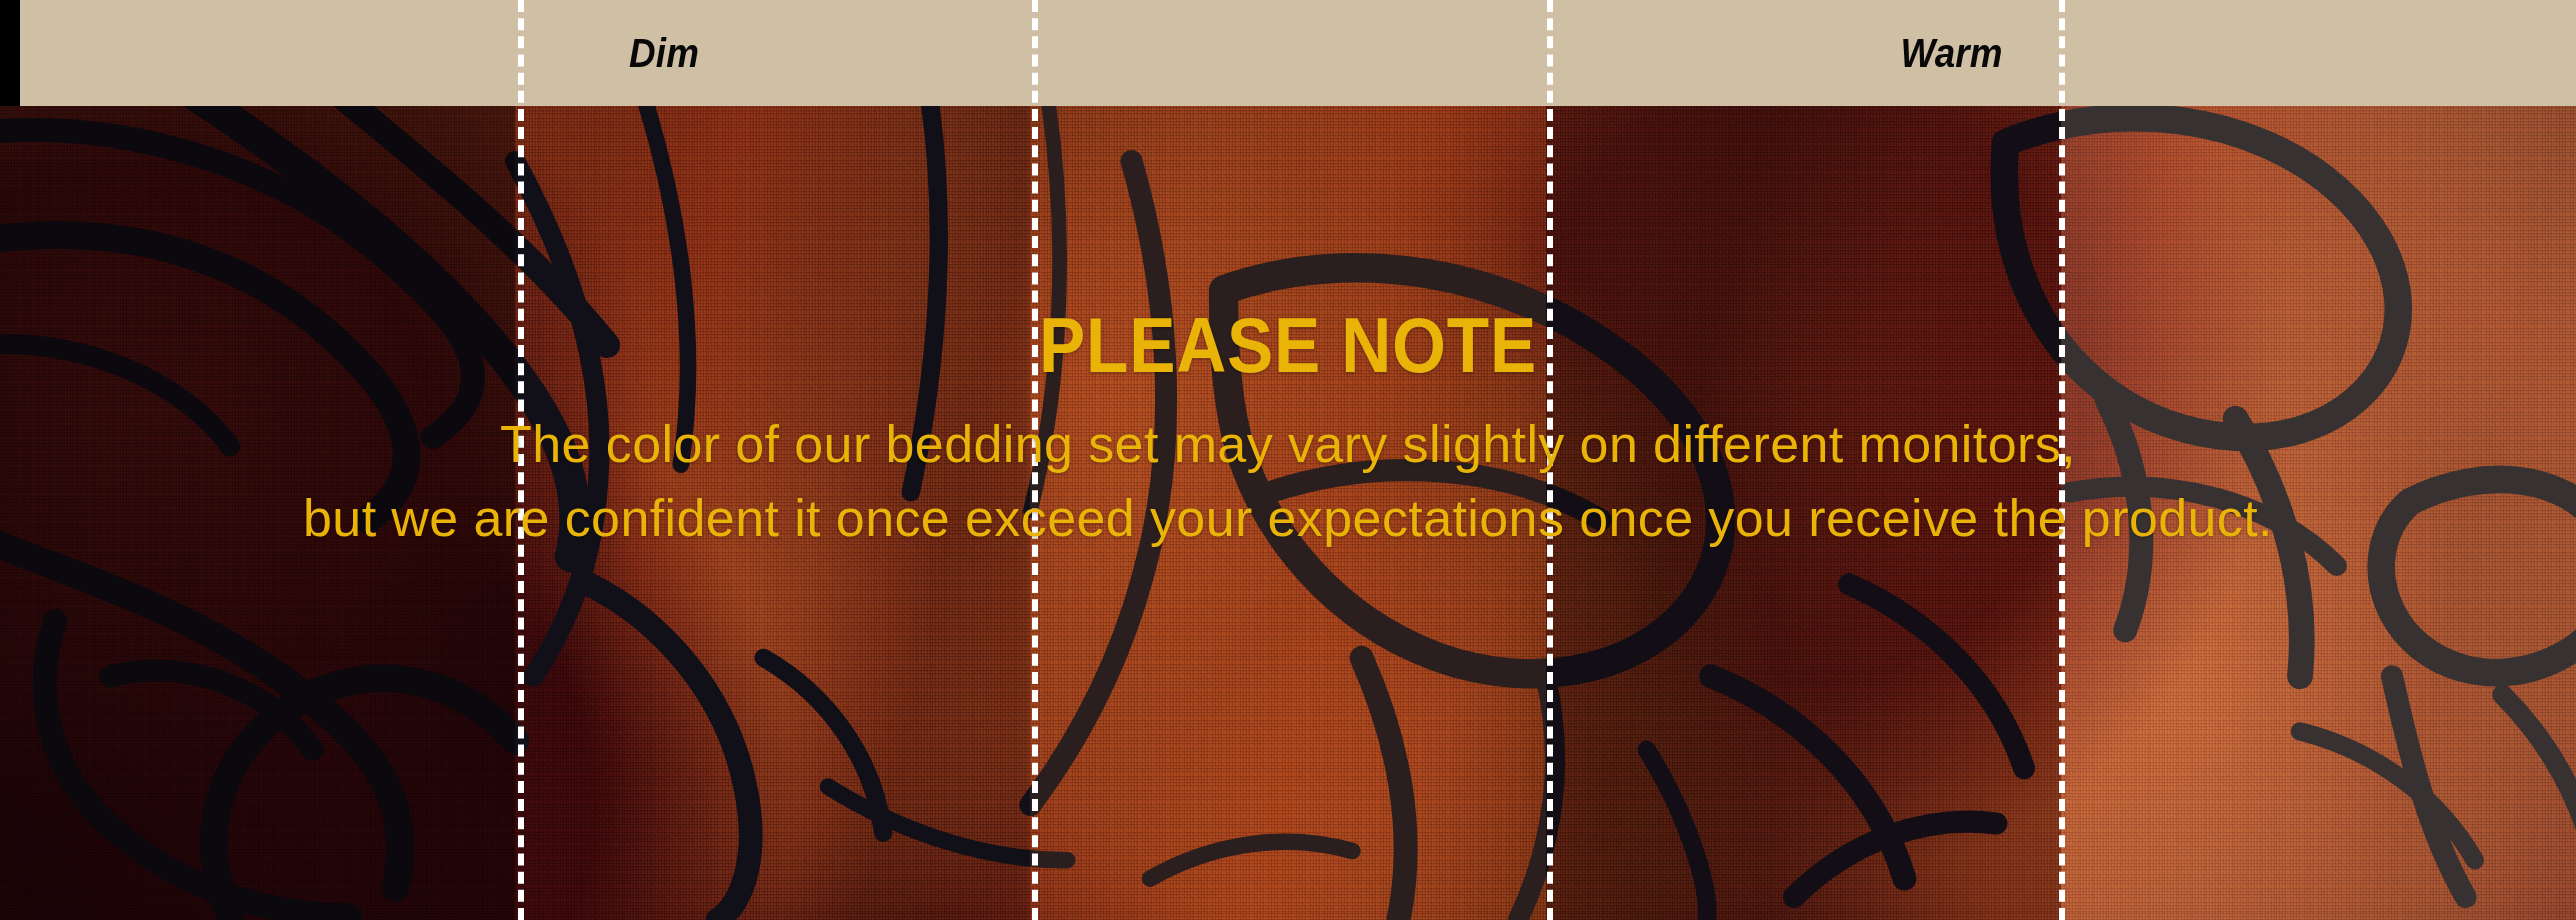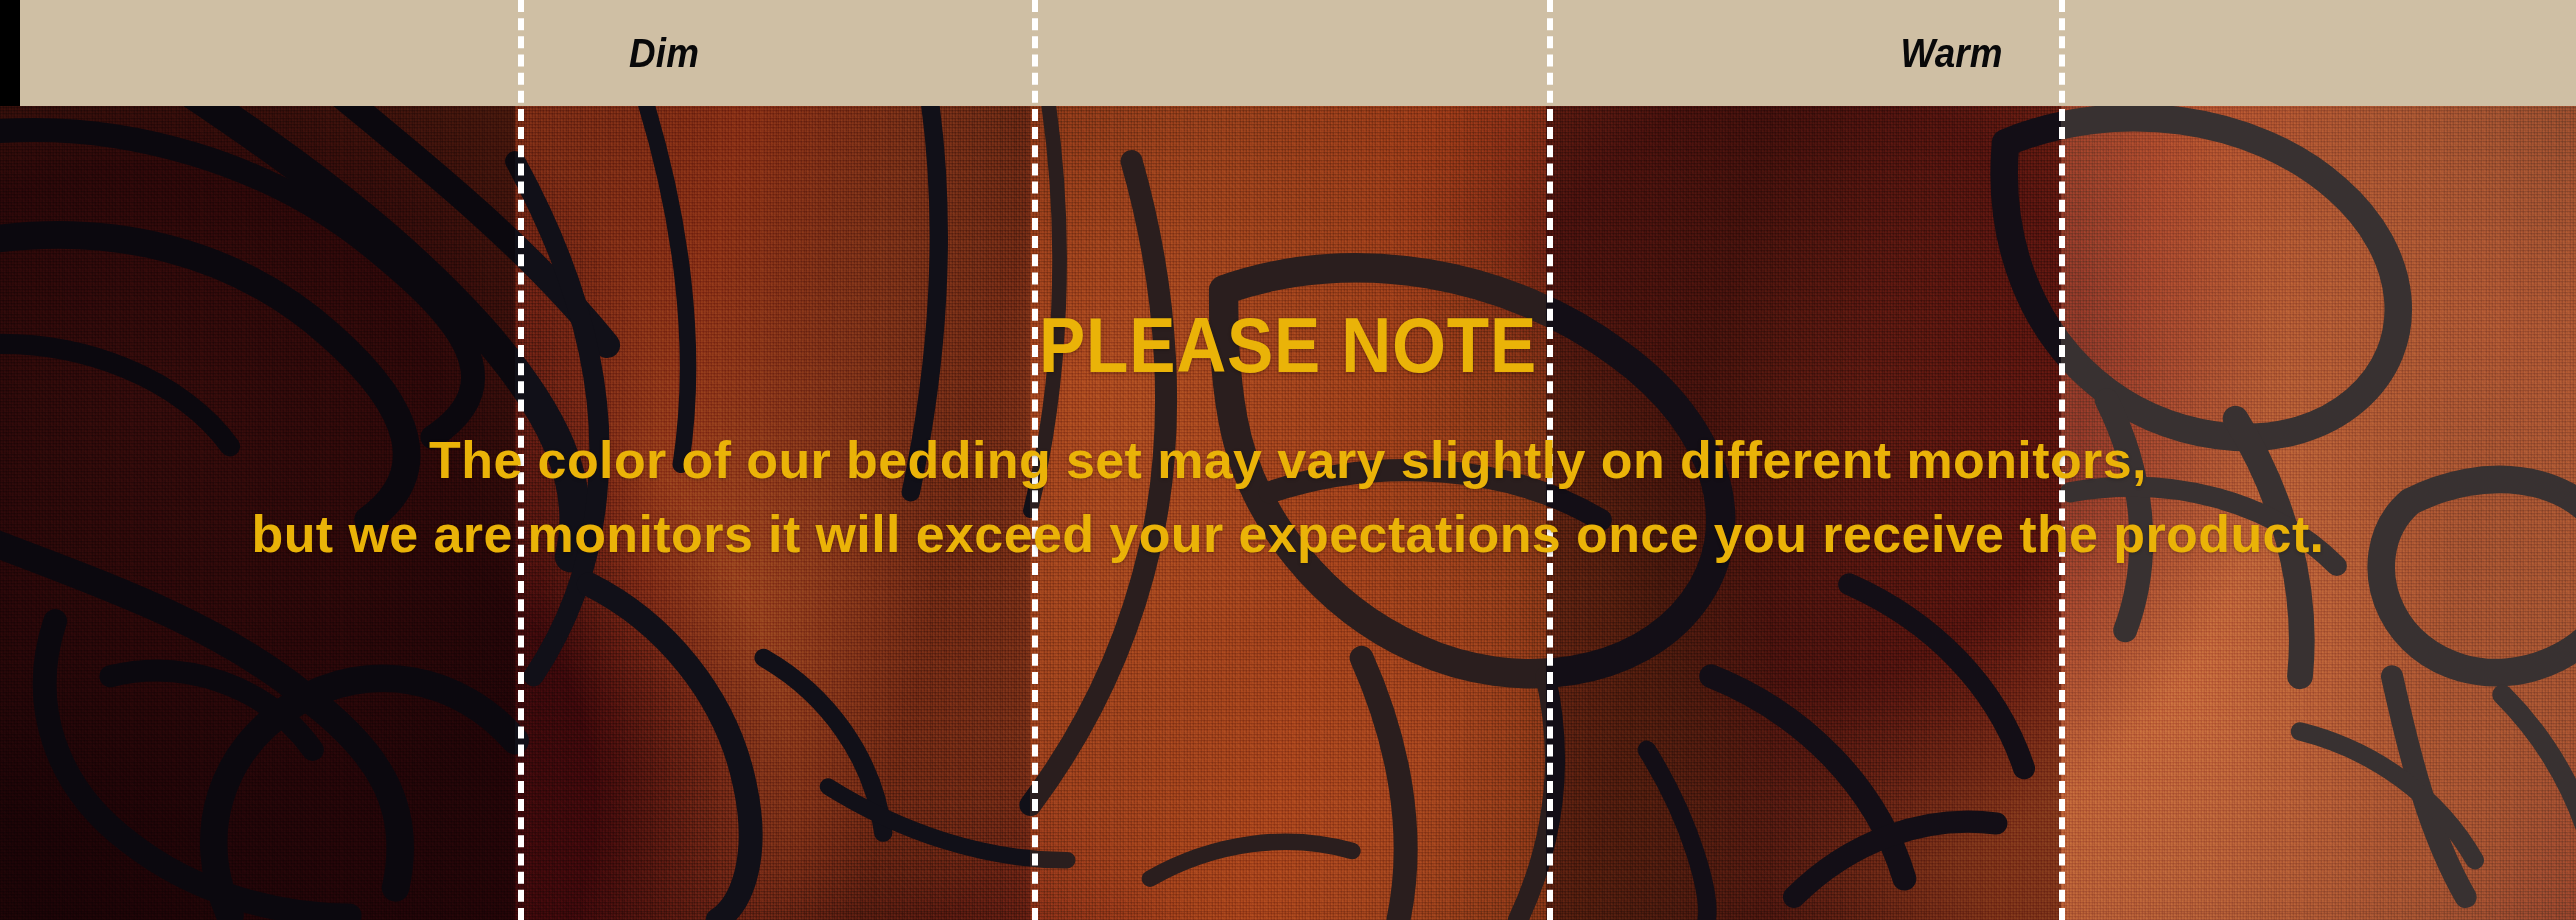--- a/index.html
+++ b/index.html
@@ -165,23 +165,23 @@
   #note-heading {
     font-family:"Liberation Sans", sans-serif;
     font-weight:700;
     font-size:77px;
     line-height:83px;
     letter-spacing:0.9px;
     transform:scaleX(0.9);
     text-shadow:0 0.9px 3.7px rgba(0,0,0,0.30);
   }
   #note-body {
-    margin-top:36px;
-    font-family:"Liberation Sans", sans-serif;
-    font-weight:700;
+    margin-top:20px;
+    font-family:"Liberation Sans", sans-serif;
+    font-weight:400;
     font-size:52px;
     line-height:74px;
     letter-spacing:0.4px;
     text-shadow:0 0.9px 3.7px rgba(0,0,0,0.28);
   }
   .note-line { display:block; }
 </style>
 </head>
 <body>
 
@@ -263,18 +263,18 @@
     <div class="divider" style="left:518px"></div>
     <div class="divider" style="left:1032px"></div>
     <div class="divider" style="left:1547px"></div>
     <div class="divider" style="left:2059px"></div>
   </div>
 
   <div id="note">
     <div id="note-heading">PLEASE NOTE</div>
     <div id="note-body">
       <span class="note-line">The color of our bedding set may vary slightly on different monitors,</span>
-      <span class="note-line">but we are monitors it will exceed your expectations once you receive the product.</span>
+      <span class="note-line">but we are confident it once exceed your expectations once you receive the product.</span>
     </div>
   </div>
 
 </div>
 
 
 </body></html>

